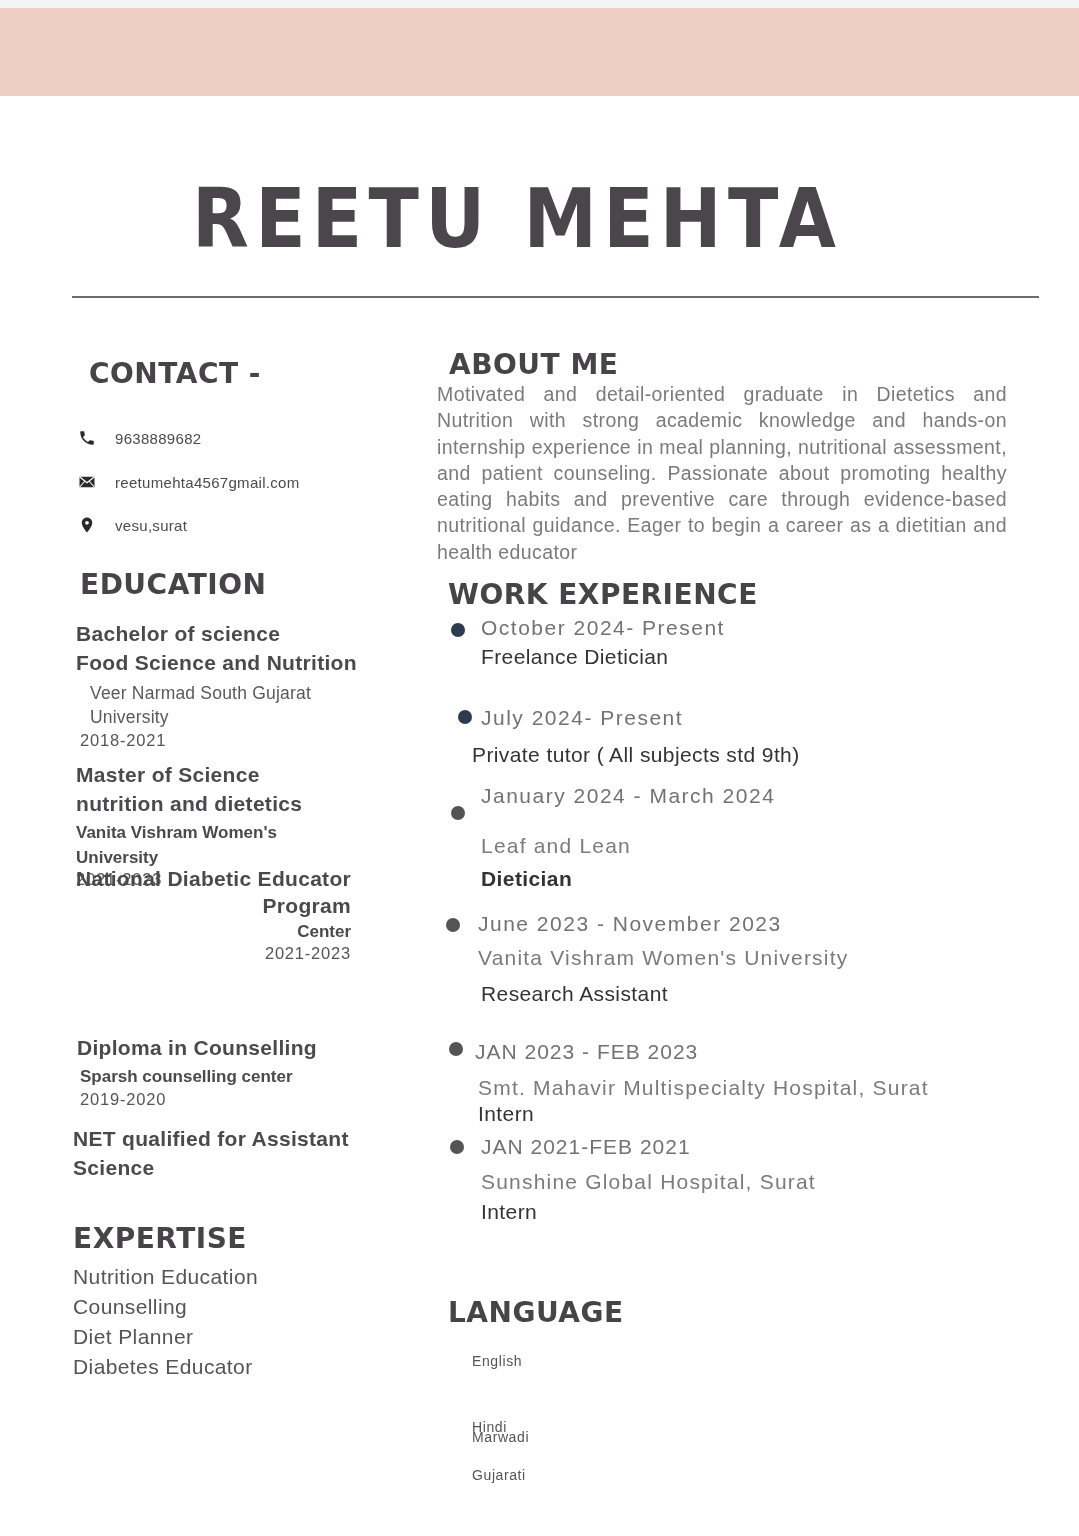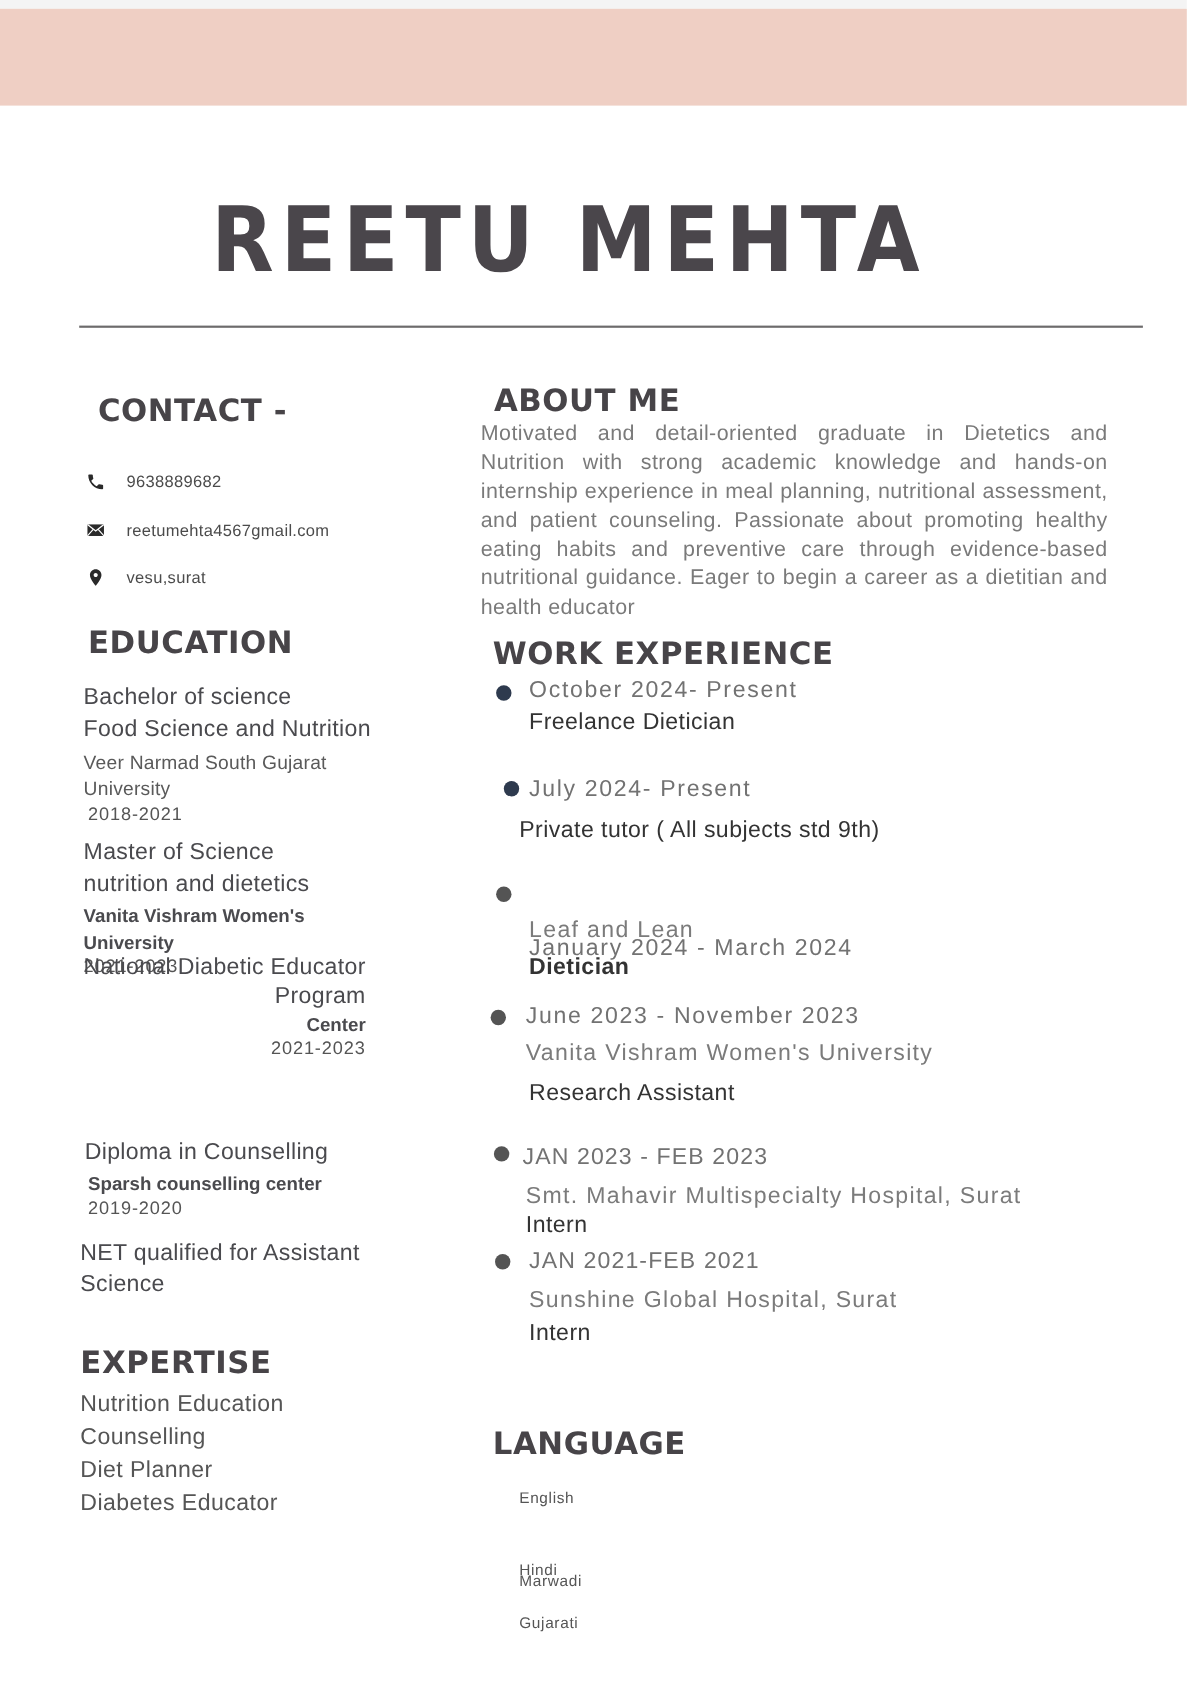--- a/index.html
+++ b/index.html
@@ -8,22 +8,22 @@
   .topstrip { position: absolute; left: 0; top: 0; width: 1079px; height: 8px; background: #f4f4f4; }
   .banner { position: absolute; left: 0; top: 8px; width: 1079px; height: 88px; background: #efcfc4; }
   .name { position: absolute; left: 192px; top: 178px; font-size: 82px; font-weight: bold; letter-spacing: 7px;
           color: #4a464b; font-family: "DejaVu Sans", sans-serif; transform: scaleX(0.9); transform-origin: left; line-height: 1; }
   .rule { position: absolute; left: 72px; top: 296px; width: 967px; height: 2px; background: #6d6b6c; }
   .abs { position: absolute; white-space: nowrap; }
   .h2 { font-family: "DejaVu Sans", sans-serif; font-weight: bold; color: #474448; font-size: 28px; letter-spacing: 0.5px; }
   .contact-row { position: absolute; left: 78px; display: flex; align-items: center; }
   .contact-row .ic { width: 20px; height: 18px; display: inline-block; margin-right: 17px; }
   .contact-row .txt { font-size: 15px; color: #4b4b4b; letter-spacing: 0.3px; }
-  .edu-title { font-size: 21px; font-weight: normal; color: #4a4a4e; letter-spacing: 0.3px; line-height: 29px; }
-  .edu-sub { font-size: 17.5px; color: #5a5a5a; line-height: 24px; letter-spacing: 0.2px; }
+  .edu-title { font-size: 21px; font-weight: bold; color: #4a4a4e; letter-spacing: 0.3px; line-height: 29px; }
+  .edu-sub { font-size: 17.5px; color: #5a5a5a; line-height: 24px; letter-spacing: 0.2px; margin-left: 14px; }
   .edu-sub-b { font-size: 17px; color: #4a4a4e; font-weight: bold; line-height: 26px; }
   .edu-year { font-size: 16.5px; color: #555; letter-spacing: 0.8px; }
   .about { position: absolute; left: 437px; top: 381px; width: 570px; font-size: 19.5px; line-height: 26.3px;
            color: #7a7a7a; text-align: justify; letter-spacing: 0.4px; }
   .dot { position: absolute; width: 14px; height: 14px; border-radius: 50%; }
   .date { font-size: 21px; color: #727272; letter-spacing: 1.5px; }
   .org { font-size: 21px; color: #7b7b7b; letter-spacing: 1.2px; }
   .role { font-size: 21px; color: #333333; letter-spacing: 0.4px; }
   .list { font-size: 21px; color: #555; line-height: 30px; letter-spacing: 0.4px; }
   .lang { font-size: 14px; color: #555; letter-spacing: 0.6px; }
@@ -115,21 +115,21 @@
 
 <div class="dot" style="left:451px; top:623px; background:#2e3a4e;"></div>
 <div class="abs date" style="left:481px; top:616px;">October 2024- Present</div>
 <div class="abs role" style="left:481px; top:645px;">Freelance Dietician</div>
 
 <div class="dot" style="left:458px; top:710px; background:#2e3a4e;"></div>
 <div class="abs date" style="left:481px; top:706px;">July 2024- Present</div>
 <div class="abs role" style="left:472px; top:743px;">Private tutor ( All subjects std 9th)</div>
 
 <div class="dot" style="left:451px; top:806px; background:#545454;"></div>
-<div class="abs date" style="left:481px; top:850px;">January 2024 - March 2024</div>
+<div class="abs date" style="left:481px; top:784px;">January 2024 - March 2024</div>
 <div class="abs org" style="left:481px; top:834px;">Leaf and Lean</div>
 <div class="abs role" style="left:481px; top:867px;font-weight:bold;">Dietician</div>
 
 <div class="dot" style="left:446px; top:918px; background:#545454;"></div>
 <div class="abs date" style="left:478px; top:912px;">June 2023 - November 2023</div>
 <div class="abs org" style="left:478px; top:946px;">Vanita Vishram Women's University</div>
 <div class="abs role" style="left:481px; top:982px;">Research Assistant</div>
 
 <div class="dot" style="left:449px; top:1042px; background:#545454;"></div>
 <div class="abs date" style="left:475px; top:1040px; letter-spacing:1px;">JAN 2023 - FEB 2023</div>

